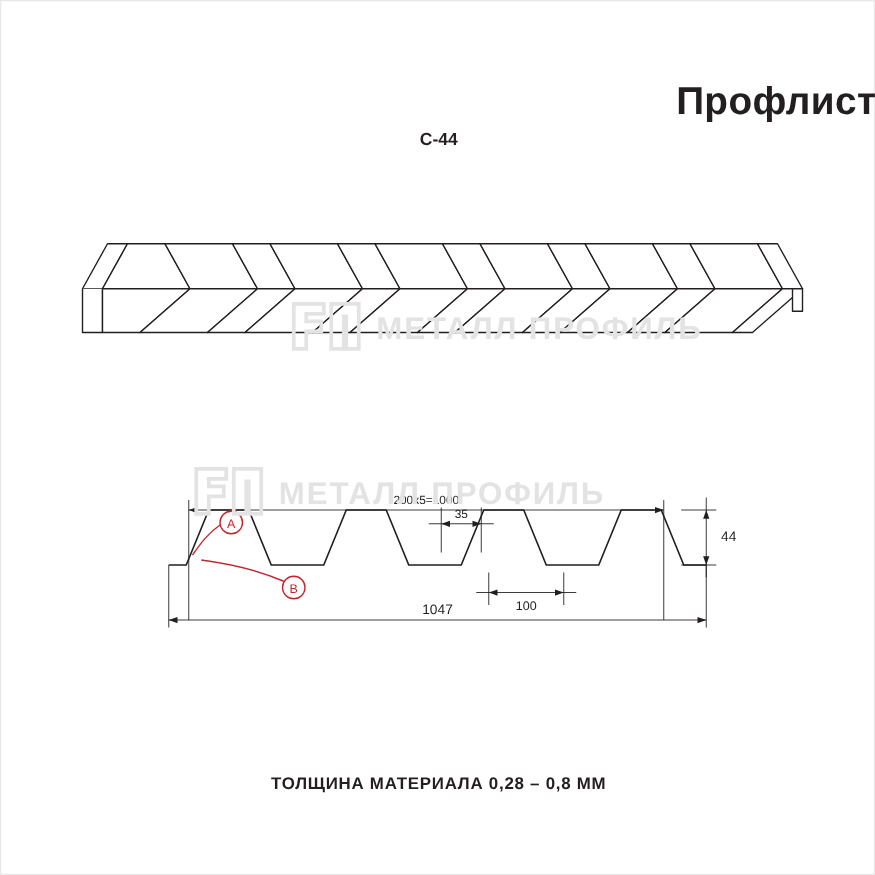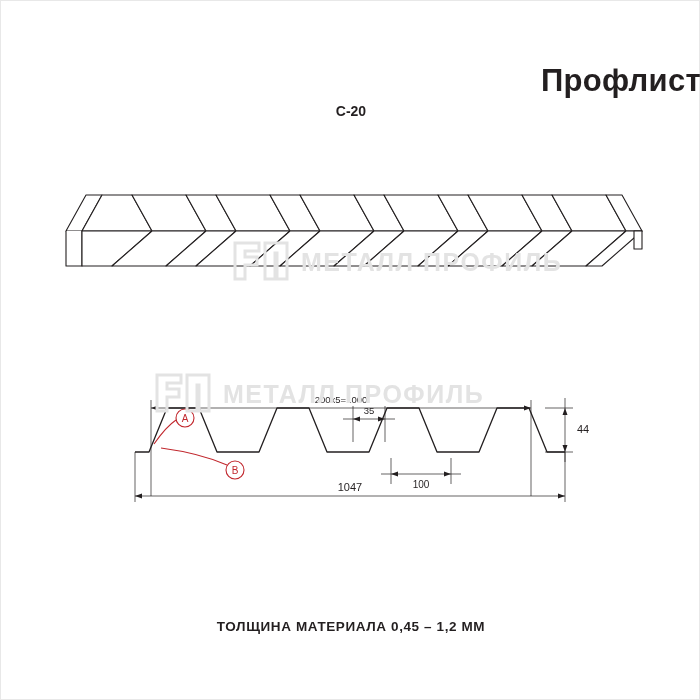--- a/index.html
+++ b/index.html
@@ -82,21 +82,21 @@
     fill: #e3e3e3;
   }
   svg { display: block; overflow: visible; }
 </style>
 </head>
 <body>
 
 <div class="page">
 
   <div class="title">Профлист</div>
-  <div class="subtitle">C-20</div>
+  <div class="subtitle">C-44</div>
 
   <div class="iso-wrap">
     <svg width="600" height="135" viewBox="0 0 600 135" fill="none" stroke="#231f20" stroke-width="1.1" stroke-linejoin="round">
       <g>
 
         <path d="M10 60 L30 24 L46 24 L26 60 Z" fill="#ffffff"></path>
         <path d="M10 60 L10 95 L26 95 L26 60" fill="#ffffff"></path>
 
         <path d="M26 60 L46 24 L76 24 L96 60 Z" fill="#ffffff"></path>
         <path d="M26 60 L26 95 L56 95 L96 60 Z" fill="#ffffff"></path>
@@ -241,15 +241,15 @@
   <div class="wm wm2">
     <svg width="330" height="70" viewBox="0 0 330 70">
       <g fill="none" stroke="#e3e3e3" stroke-width="3">
         <path d="M6 50 L6 14 L30 14 L30 22 L16 22 L16 28 L28 28 L28 36 L16 36 L16 50 Z"></path>
         <path d="M36 50 L36 14 L58 14 L58 50 L48 50 L48 24 L46 24 L46 50 Z"></path>
       </g>
       <text x="72" y="42" class="wm-text">МЕТАЛЛ ПРОФИЛЬ</text>
     </svg>
   </div>
 
-  <div class="footer-note">ТОЛЩИНА МАТЕРИАЛА 0,45 – 1,2 ММ</div>
+  <div class="footer-note">ТОЛЩИНА МАТЕРИАЛА 0,28 – 0,8 ММ</div>
 
 </div>
 
 </body></html>

